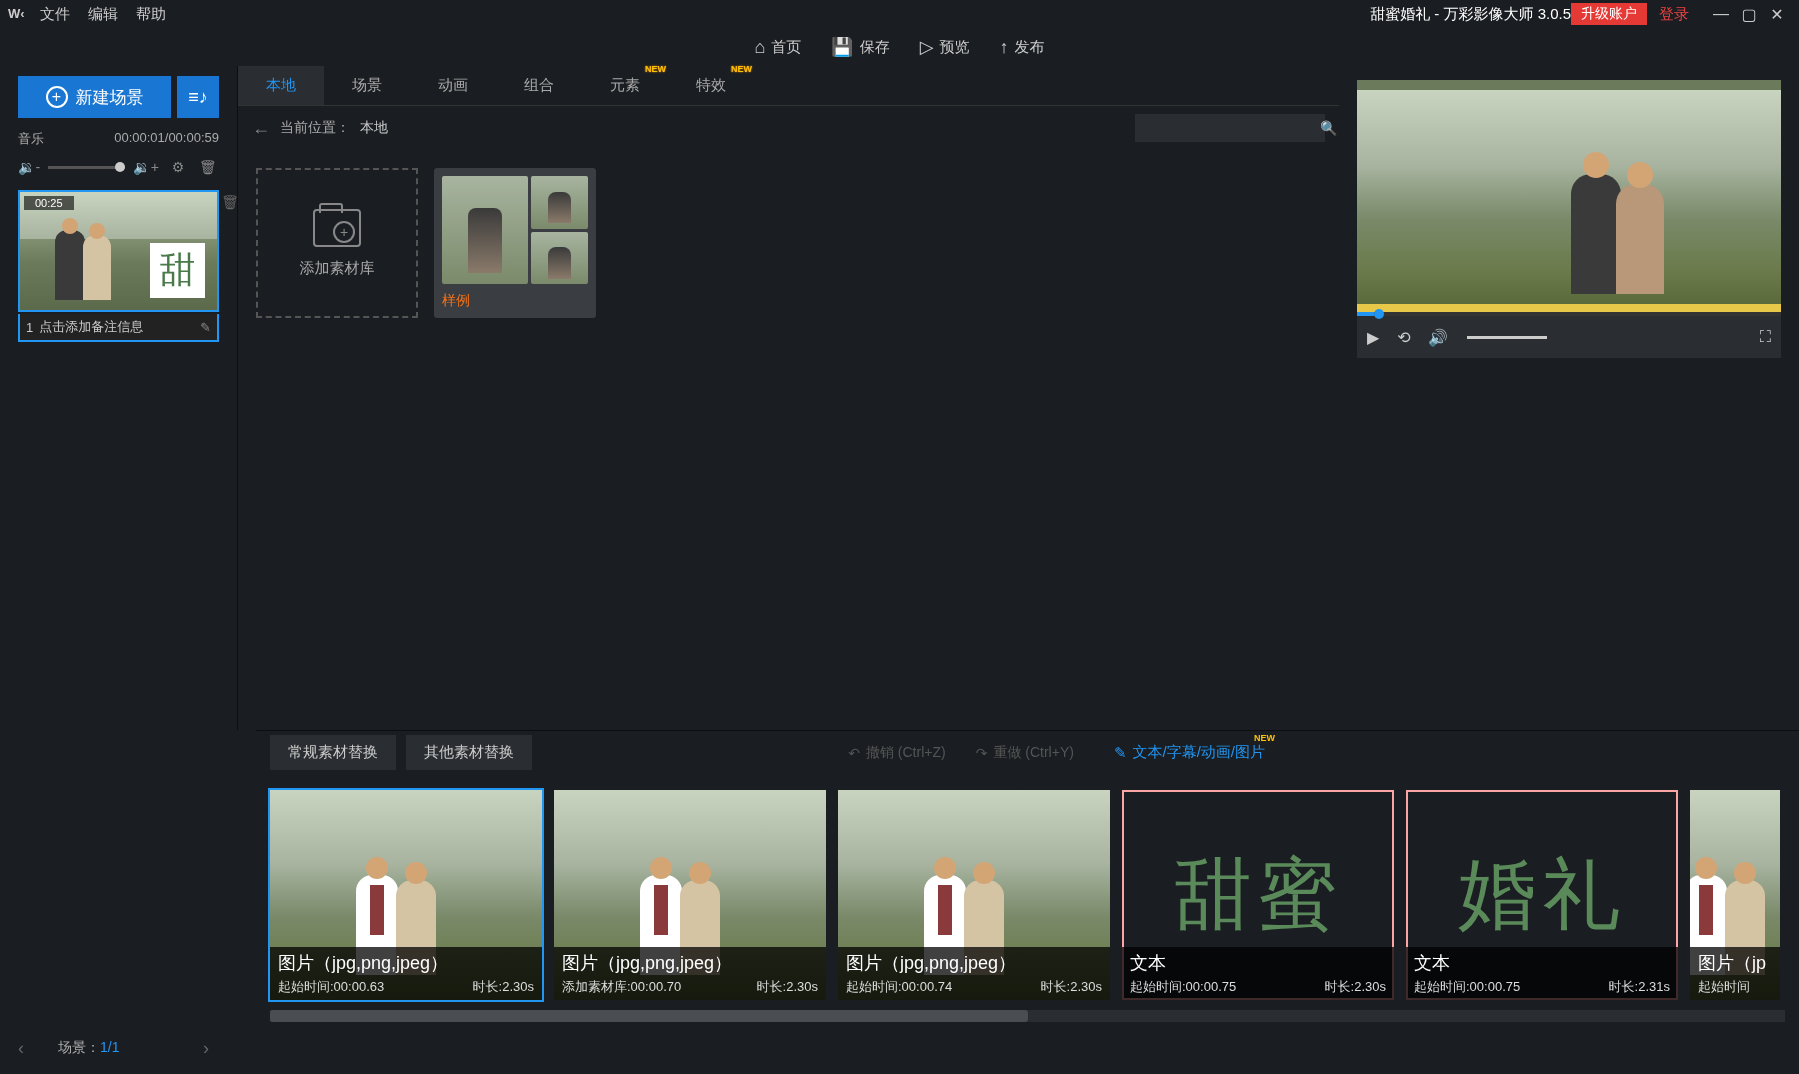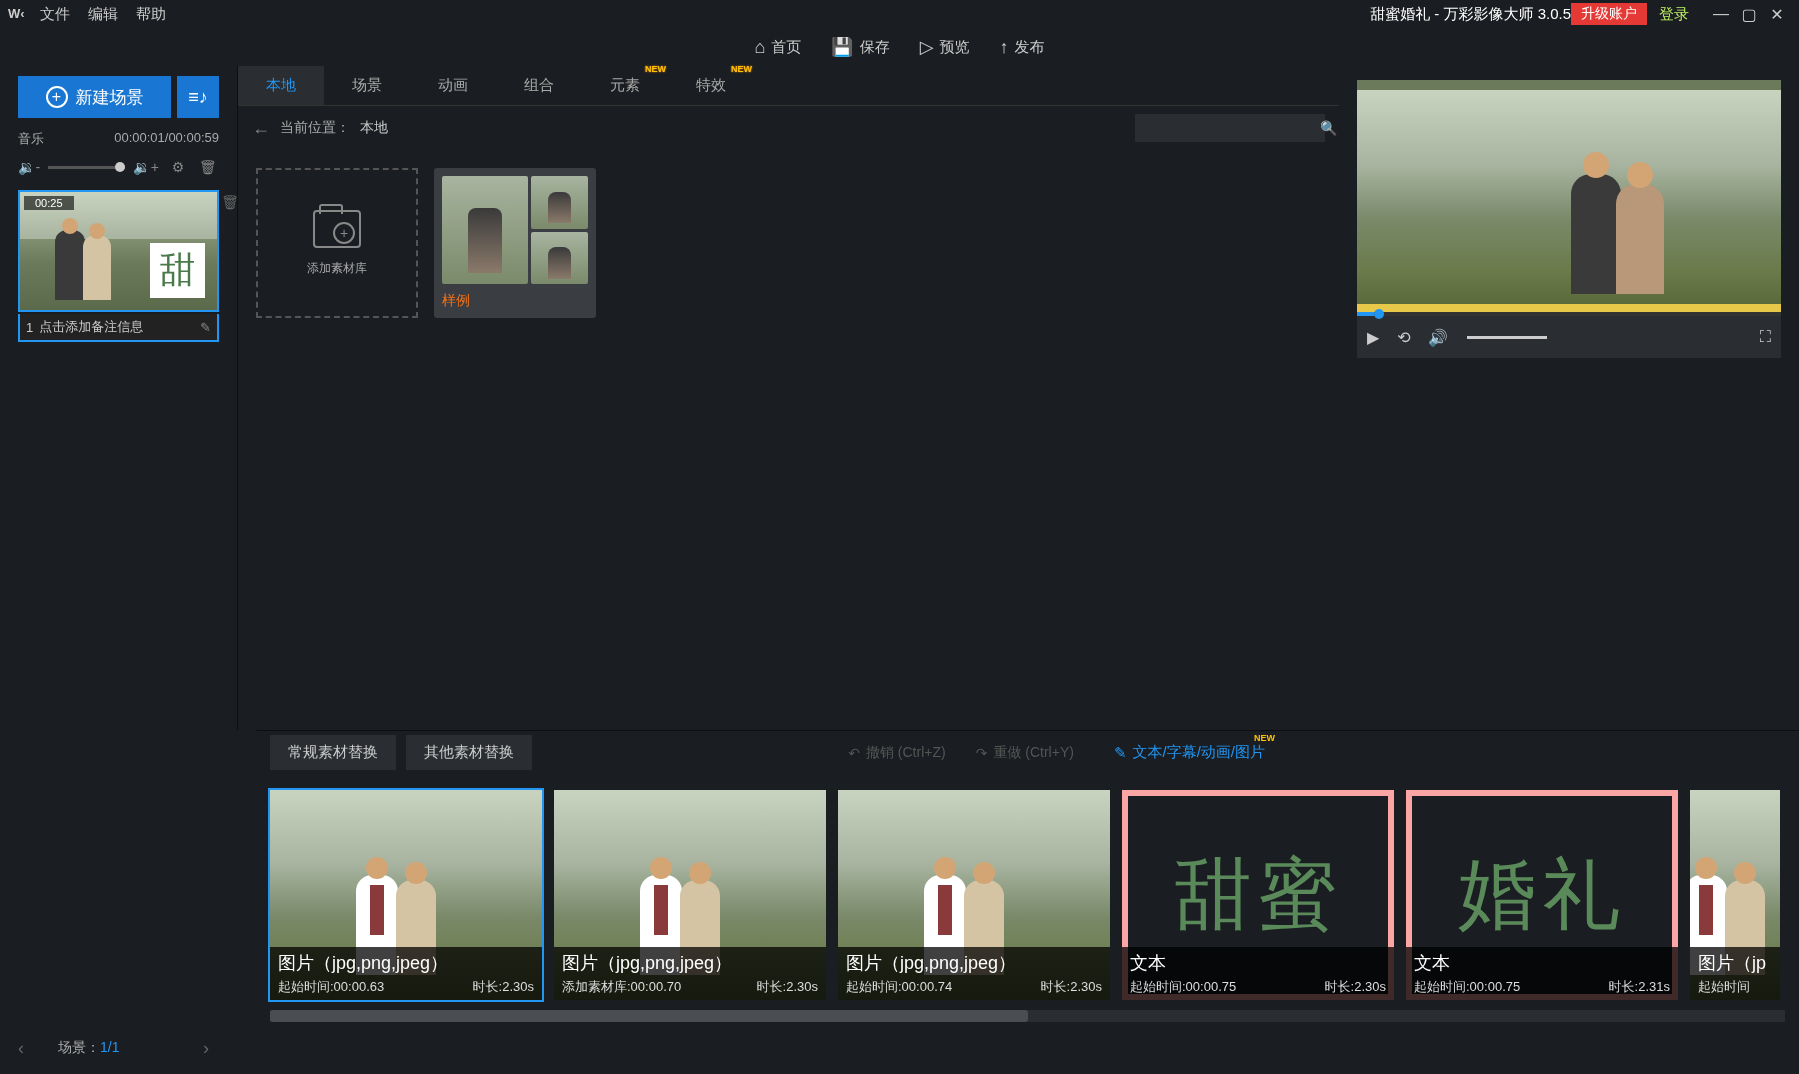--- a/index.html
+++ b/index.html
@@ -5,21 +5,21 @@
 * { margin: 0; padding: 0; box-sizing: border-box; font-family: "Microsoft YaHei", sans-serif; }
 body { background: #1a1d21; color: #ccc; width: 1799px; height: 1074px; overflow: hidden; display: flex; flex-direction: column; font-size: 14px; }
 
 
 .title-bar { height: 28px; background: #1a1d21; display: flex; align-items: center; padding: 0 8px; }
 .title-bar .logo { width: 20px; height: 16px; margin-right: 12px; color: #ccc; font-weight: bold; font-size: 13px; }
 .title-bar .menu-item { color: #ccc; font-size: 15px; margin-right: 18px; cursor: pointer; }
 .title-bar .title-text { flex: 1; text-align: right; color: #fff; font-size: 15px; }
 .title-bar .right-controls { display: flex; align-items: center; }
 .title-bar .upgrade-btn { background: #e53935; color: #fff; padding: 2px 10px; font-size: 14px; margin-right: 12px; cursor: pointer; }
-.title-bar .login-btn { color: #bef264; margin-right: 18px; cursor: pointer; font-size: 15px; }
+.title-bar .login-btn { color: #ef4444; margin-right: 18px; cursor: pointer; font-size: 15px; }
 .title-bar .win-btn { width: 28px; height: 28px; display: flex; align-items: center; justify-content: center; color: #ccc; cursor: pointer; font-size: 16px; }
 
 
 .top-toolbar { height: 38px; background: #1a1d21; display: flex; align-items: center; justify-content: center; gap: 30px; }
 .top-toolbar .tb-item { display: flex; align-items: center; gap: 6px; color: #ccc; cursor: pointer; font-size: 15px; }
 .top-toolbar .tb-icon { font-size: 18px; }
 
 
 .main-area { flex: 1; display: flex; min-height: 0; }
 
@@ -66,21 +66,21 @@
 .breadcrumb-val { color: #ccc; font-size: 14px; }
 .search-box { margin-left: auto; width: 190px; height: 28px; background: #2a2d31; display: flex; align-items: center; padding: 0 8px; }
 .search-input { flex: 1; background: transparent; border: none; color: #ccc; outline: none; }
 .search-icon { color: #888; font-size: 14px; cursor: pointer; }
 
 .asset-area { flex: 1; padding: 18px; display: flex; gap: 16px; align-items: flex-start; background: #1a1d21; }
 .add-lib-tile { width: 162px; height: 150px; border: 2px dashed #555; display: flex; flex-direction: column; align-items: center; justify-content: center; gap: 12px; cursor: pointer; }
 .folder-plus-icon { width: 48px; height: 38px; border: 2px solid #888; border-radius: 4px; position: relative; }
 .folder-plus-icon::before { content:''; position:absolute; top:-8px; left:4px; width:20px; height:8px; border:2px solid #888; border-bottom:none; border-radius:3px 3px 0 0; }
 .folder-plus-icon::after { content:'+'; position:absolute; bottom:2px; right:4px; width:18px; height:18px; border:2px solid #888; border-radius:50%; color:#888; font-size:14px; display:flex; align-items:center; justify-content:center; }
-.add-lib-lbl { color: #aaa; font-size: 12px; }
+.add-lib-lbl { color: #aaa; font-size: 15px; }
 
 .sample-tile { width: 162px; height: 150px; background: #3a3d41; border-radius: 3px; padding: 8px; display: flex; flex-direction: column; cursor: pointer; }
 .sample-thumbs { flex: 1; display: grid; grid-template-columns: 1.5fr 1fr; grid-template-rows: 1fr 1fr; gap: 3px; }
 .sample-thumbs .st { background: linear-gradient(#a8b4a0, #7a8a6a); border-radius: 2px; position: relative; }
 .sample-thumbs .st:first-child { grid-row: 1 / 3; }
 .sample-thumbs .st::after { content:''; position:absolute; left:30%; bottom:10%; width:40%; height:60%; background:linear-gradient(#3a3a3a, #8a7a6a); border-radius:8px 8px 0 0; }
 .sample-lbl { color: #f97316; font-size: 14px; margin-top: 8px; }
 
 
 .right-panel { width: 460px; padding: 14px 18px; background: #1a1d21; }
@@ -112,21 +112,21 @@
 .clips-row { flex: 1; display: flex; gap: 12px; padding: 16px 14px 10px 270px; overflow: hidden; }
 .clip { width: 272px; flex-shrink: 0; display: flex; flex-direction: column; position: relative; }
 .clip.selected { outline: 2px solid #2196f3; }
 .clip-img { flex: 1; background: linear-gradient(to bottom, #c8d4c0 0%, #a8b4a0 35%, #7a8a6a 60%, #6a7a4a 85%, #5a6a3a 100%); position: relative; overflow: hidden; }
 .clip-img .ci-couple { position: absolute; left: 50%; transform: translateX(-50%); bottom: 25px; width: 100px; height: 120px; }
 .clip-img .ci-p1 { position:absolute; left:0; bottom:0; width:42px; height:100px; background:#fff; border-radius:16px 16px 0 0; }
 .clip-img .ci-p1::before { content:''; position:absolute; top:-18px; left:10px; width:22px; height:22px; background:#d4a574; border-radius:50%; }
 .clip-img .ci-p1::after { content:''; position:absolute; top:10px; left:14px; width:14px; height:50px; background:#8a3a3a; }
 .clip-img .ci-p2 { position:absolute; left:40px; bottom:0; width:40px; height:95px; background:#d4c4a4; border-radius:16px 16px 0 0; }
 .clip-img .ci-p2::before { content:''; position:absolute; top:-18px; left:9px; width:22px; height:22px; background:#d4a574; border-radius:50%; }
-.clip.text-clip .clip-img { background: #1a1d21; border: 6px solid #fca5a5; display: flex; align-items: center; justify-content: center; }
+.clip.text-clip .clip-img { background: #1a1d21; border: 2px solid #fca5a5; display: flex; align-items: center; justify-content: center; }
 .clip.text-clip .big-char { font-size: 78px; color: #5a8a5a; letter-spacing: 6px; }
 .clip-info { background: rgba(0,0,0,0.75); position: absolute; bottom: 0; left: 0; right: 0; padding: 4px 8px; }
 .clip-title { color: #fff; font-size: 18px; margin-bottom: 3px; }
 .clip-meta { display: flex; justify-content: space-between; color: #ddd; font-size: 13px; }
 
 .clips-scrollbar { height: 12px; background: #2a2d31; margin: 0 14px 0 270px; position: relative; }
 .clips-scrollbar::after { content:''; position: absolute; left: 0; top: 0; width: 50%; height: 100%; background: #4a4d51; border-radius: 3px; }
 
 .status-bar { height: 52px; display: flex; flex-direction: column; justify-content: center; padding: 0 18px; color: #aaa; font-size: 14px; position: relative; }
 .status-bar .nav-arrow { position: absolute; top: 50%; transform: translateY(-50%); color: #666; font-size: 18px; cursor: pointer; }

